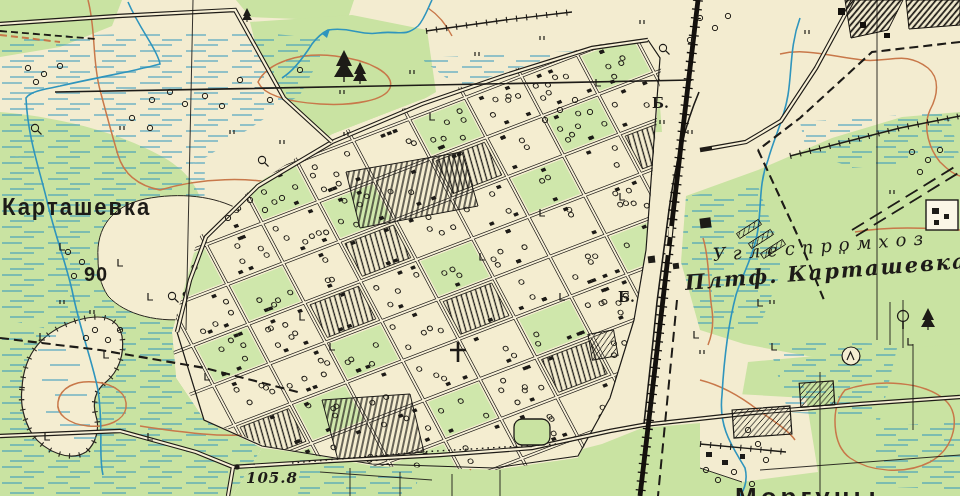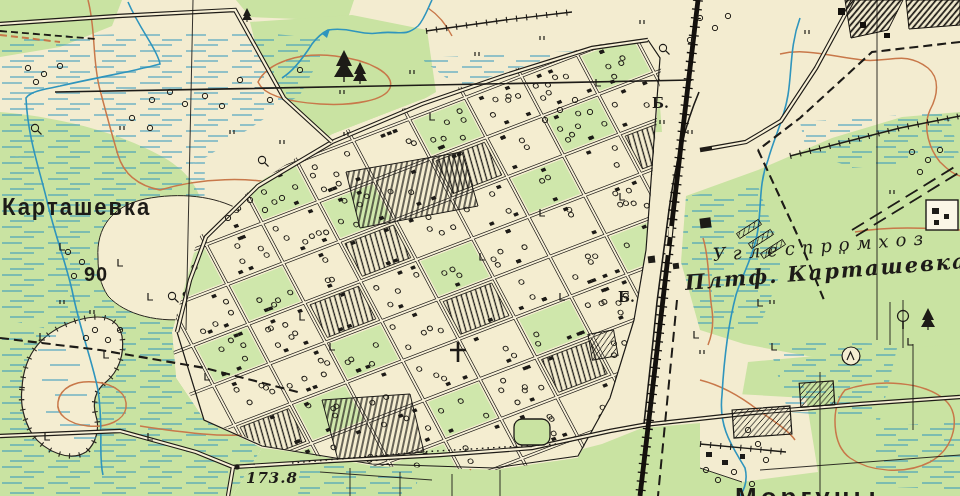--- a/index.html
+++ b/index.html
@@ -791,15 +791,15 @@
         <path d="M264.5,162.5 l4,4" stroke="#1d1b17" stroke-width="1.1"></path>
       </g>
 </svg>
 
   <div class="lbl lbl-settlement">Карташевка</div>
   <div class="lbl lbl-num90">90</div>
   <div class="lbl lbl-ugle">Углеспромхоз</div>
   <div class="lbl lbl-platform">Плтф. Карташевка</div>
   <div class="lbl lbl-b lbl-b-top">Б.</div>
   <div class="lbl lbl-b lbl-b-mid">Б.</div>
-  <div class="lbl lbl-spot">173.8</div>
+  <div class="lbl lbl-spot">105.8</div>
   <div class="lbl lbl-morg">Моргуны</div>
 </div>
 
 </body></html>

